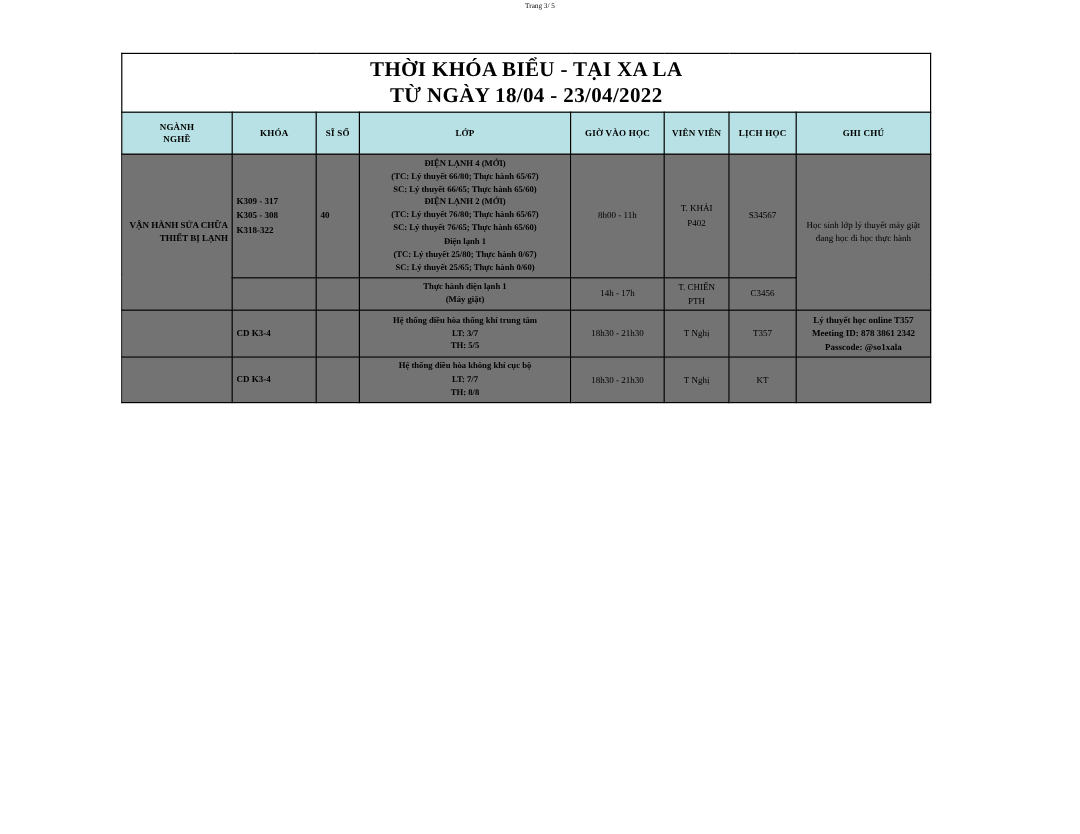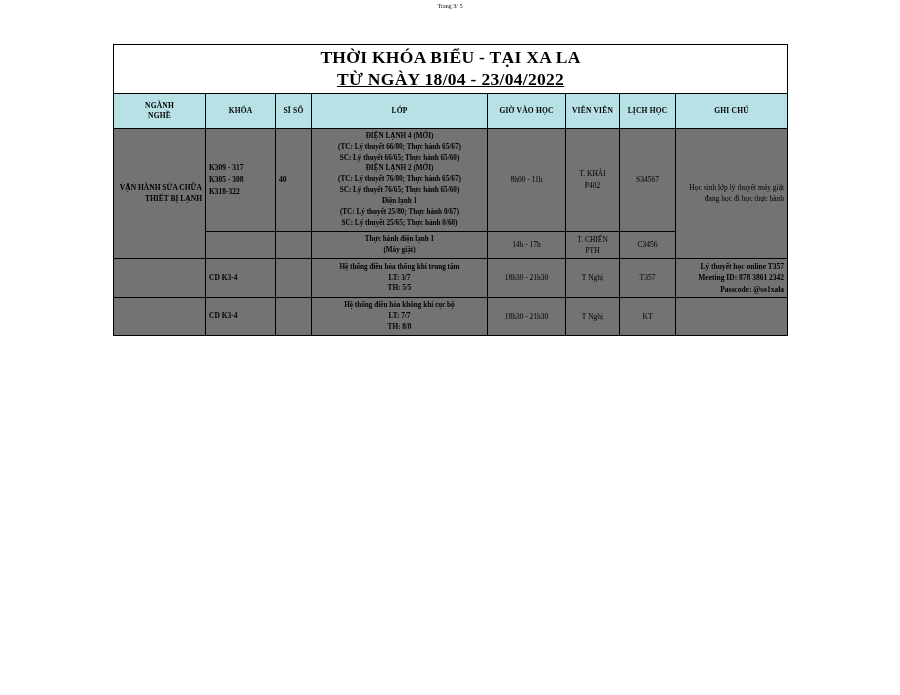--- a/index.html
+++ b/index.html
@@ -19,21 +19,21 @@
     top: 3px;
     left: 0;
     width: 900px;
     text-align: center;
     font-size: 6px;
     font-family: "Liberation Serif", serif;
     color: #000;
   }
   #sheet {
     position: absolute;
-    left: 113px;
+    left: 101px;
     top: 44px;
     width: 542px;
   }
   table.tkb {
     border-collapse: collapse;
     table-layout: fixed;
     width: 674px;
     background: #ffffff;
   }
   table.tkb td {
@@ -50,21 +50,20 @@
     font-size: 17.5px;
     font-weight: bold;
     letter-spacing: 0.3px;
     line-height: 1.25;
   }
   .title-line2 {
     font-size: 17.5px;
     font-weight: bold;
     letter-spacing: 0.3px;
     line-height: 1.25;
-    text-decoration: underline;
   }
   tr.head-row td {
     background: #b7e1e4;
     text-align: center;
     font-weight: bold;
     font-size: 7.5px;
     letter-spacing: 0.2px;
     height: 30px;
     line-height: 1.35;
   }
@@ -94,21 +93,21 @@
     font-size: 7px;
     line-height: 1.45;
   }
   .c-lop b { font-size: 7.2px; }
   .c-gio, .c-gv, .c-lich {
     text-align: center;
     font-size: 7.5px;
     line-height: 1.5;
   }
   .c-ghichu {
-    text-align: right;
+    text-align: center;
     font-size: 7.2px;
     line-height: 1.5;
     margin-top: 17px;
   }
   .c-ghichu.bold { font-weight: bold; }
   .nowrap { white-space: nowrap; }
 </style>
 </head>
 <body>
 

